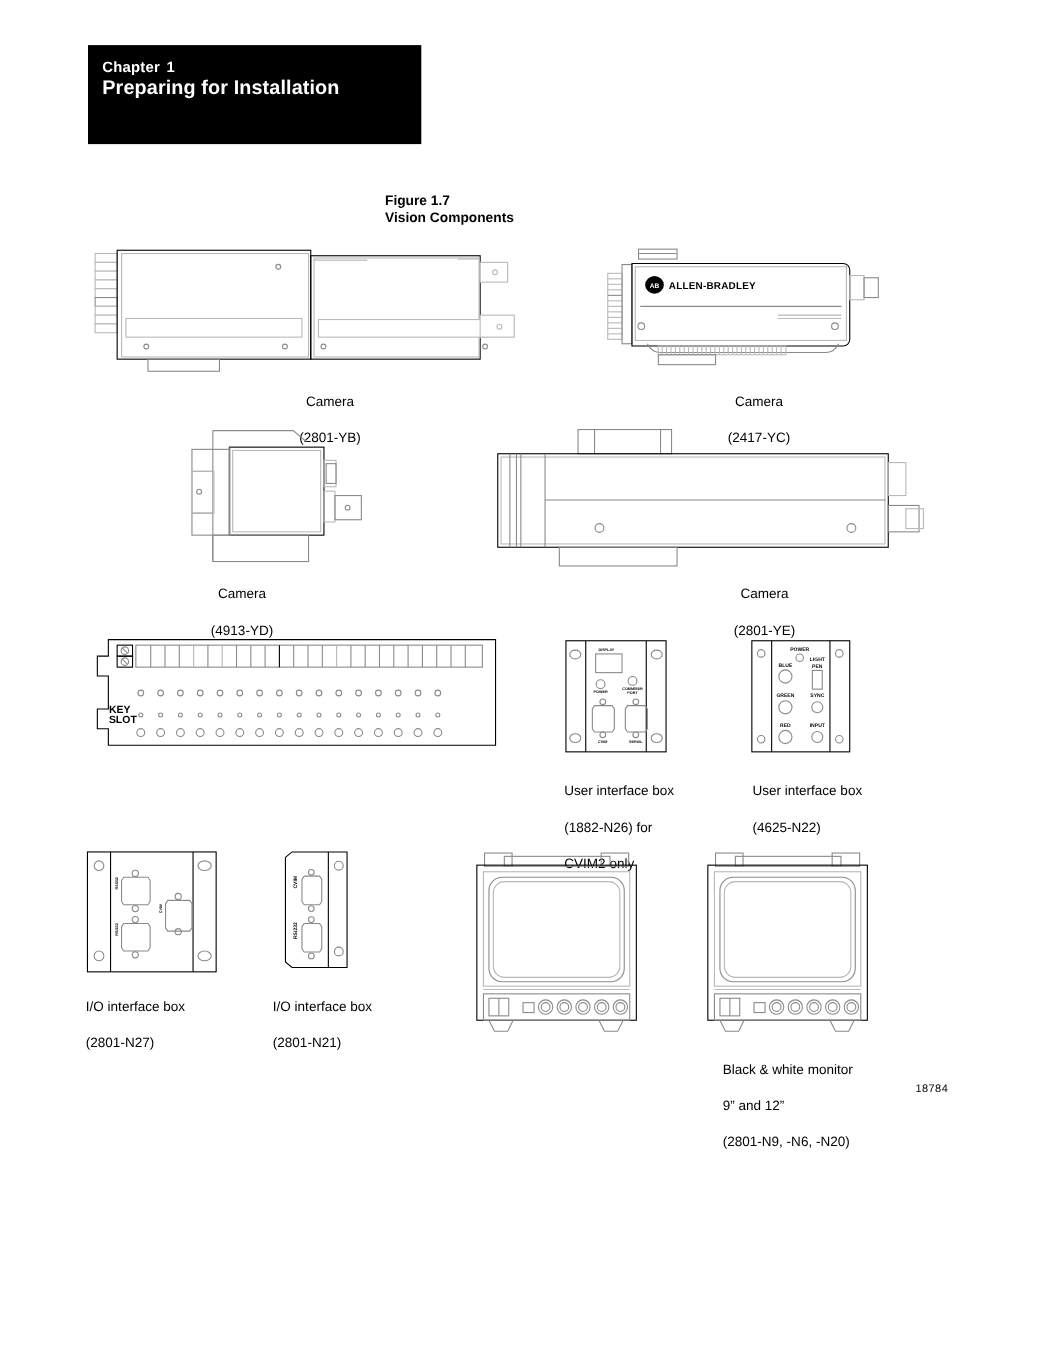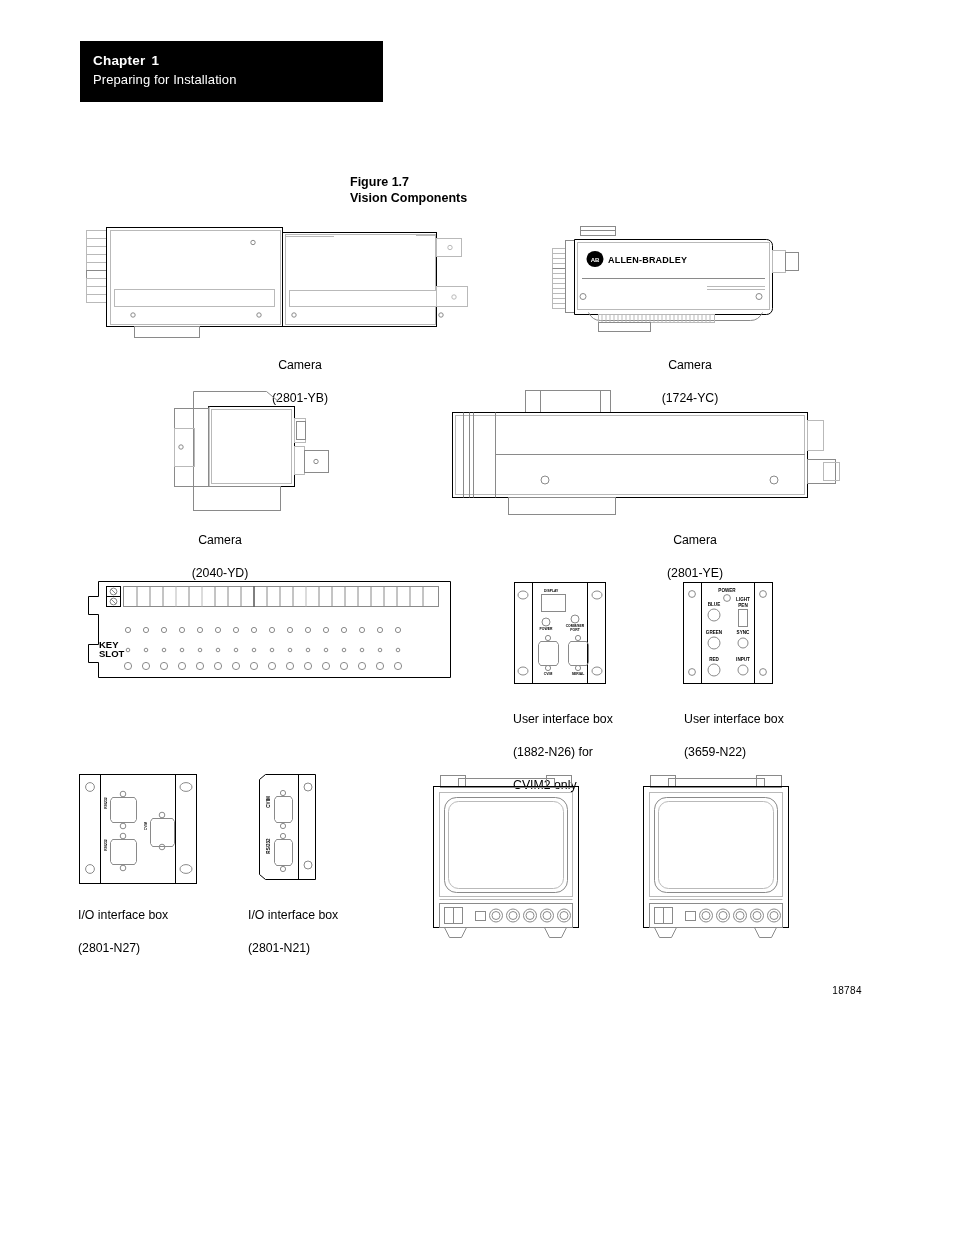--- a/index.html
+++ b/index.html
@@ -19,36 +19,36 @@
     position: absolute;
     inset: 0;
   }
 
   
   .chapter-bar {
     position: absolute;
     left: 80px;
     top: 41px;
     width: 303px;
-    height: 61px;
+    height: 90px;
     background: #000000;
     color: #ffffff;
     box-sizing: border-box;
     padding: 10px 0 0 13px;
   }
   .chapter-line1 {
     font-size: 13.5px;
     font-weight: bold;
     letter-spacing: 0.2px;
     line-height: 19px;
   }
   .chapter-line1 .num { margin-left: 6px; }
   .chapter-line2 {
-    font-size: 13px;
-    font-weight: normal;
+    font-size: 18px;
+    font-weight: bold;
     line-height: 19px;
     letter-spacing: 0.1px;
   }
 
   
   .fig-title {
     position: absolute;
     left: 350px;
     top: 174px;
     font-size: 12.5px;
@@ -223,21 +223,21 @@
         <line class="lnl" x1="146" y1="88.5" x2="146" y2="96.5"></line>
         <line class="lnl" x1="150" y1="88.5" x2="150" y2="96.5"></line>
         <line class="lnl" x1="154" y1="88.5" x2="154" y2="96.5"></line>
         <line class="lnl" x1="158" y1="88.5" x2="158" y2="96.5"></line>
       </g>
       <rect class="lnm" x="46.5" y="96.5" width="52" height="9"></rect>
     </svg>
   </div>
   <div class="caption center" style="left:625px; top:340px; width:130px;">
     <div>Camera</div>
-    <div>(1724-YC)</div>
+    <div>(2417-YC)</div>
   </div>
 
   <div class="art" style="left:160px; top:388px;">
     <svg width="175" height="125" viewBox="0 0 175 125">
 
       <path class="lnm" d="M33.5 3.5 h73 l12 10"></path>
       <line class="lnm" x1="33.5" y1="3.5" x2="33.5" y2="122"></line>
 
       <rect class="ln" x="48.5" y="18.5" width="86" height="80"></rect>
       <rect class="lnl" x="51.5" y="21.5" width="80" height="74"></rect>
@@ -254,21 +254,21 @@
       <rect class="lnm" x="136.5" y="33.5" width="9" height="18"></rect>
       <rect class="lnl" x="134.5" y="58.5" width="10" height="28"></rect>
       <rect class="lnm" x="144.5" y="62.5" width="24" height="22"></rect>
       <circle class="lnm" cx="156" cy="73.5" r="2.2"></circle>
 
       <rect class="lnm" x="33.5" y="98.5" width="87" height="24"></rect>
     </svg>
   </div>
   <div class="caption center" style="left:150px; top:515px; width:140px;">
     <div>Camera</div>
-    <div>(2040-YD)</div>
+    <div>(4913-YD)</div>
   </div>
 
   <div class="art" style="left:445px; top:390px;">
     <svg width="415" height="125" viewBox="0 0 415 125">
 
       <rect class="lnm" x="80.5" y="0.5" width="85" height="22"></rect>
       <line class="lnm" x1="95.5" y1="0.5" x2="95.5" y2="22.5"></line>
       <line class="lnm" x1="155.5" y1="0.5" x2="155.5" y2="22.5"></line>
 
       <rect class="ln" x="7.5" y="22.5" width="355" height="85"></rect>
@@ -461,21 +461,21 @@
 
       <text class="tny2" x="32" y="80" text-anchor="middle">RED</text>
       <circle class="lnm" cx="32" cy="89" r="6"></circle>
 
       <text class="tny2" x="61" y="80" text-anchor="middle">INPUT</text>
       <circle class="lnm" cx="61" cy="89" r="5"></circle>
     </svg>
   </div>
   <div class="caption" style="left:684px; top:694px; width:160px;">
     <div>User interface box</div>
-    <div>(3659-N22)</div>
+    <div>(4625-N22)</div>
   </div>
 
   <div class="art" style="left:78px; top:773px;">
     <svg width="120" height="112" viewBox="0 0 120 112">
       <rect class="ln" x="1.5" y="1.5" width="117" height="109"></rect>
       <line class="ln" x1="22.5" y1="1.5" x2="22.5" y2="110.5"></line>
       <line class="ln" x1="97.5" y1="1.5" x2="97.5" y2="110.5"></line>
       <circle class="lnm" cx="12" cy="14" r="4.4"></circle>
       <circle class="lnm" cx="12" cy="96" r="4.4"></circle>
       <ellipse class="lnm" cx="108" cy="14" rx="6" ry="4.4"></ellipse>
@@ -588,16 +588,21 @@
           <circle class="lnm" cx="102" cy="143.5" r="4"></circle>
         <circle class="lnm" cx="119" cy="143.5" r="6.5"></circle>
           <circle class="lnm" cx="119" cy="143.5" r="4"></circle>
         <circle class="lnm" cx="136" cy="143.5" r="6.5"></circle>
           <circle class="lnm" cx="136" cy="143.5" r="4"></circle>
       </g>
       <path class="lnm" d="M16.5 155.5 l5 10 h12 l5 -10"></path>
       <path class="lnm" d="M116.5 155.5 l5 10 h12 l5 -10"></path>
     </svg>
   </div>
+  <div class="caption" style="left:657px; top:947px; width:230px;">
+    <div>Black &amp; white monitor</div>
+    <div>9” and 12”</div>
+    <div>(2801-N9, -N6, -N20)</div>
+  </div>
 
   <div class="figref">18784</div>
 
 </div>
 
 </body></html>

